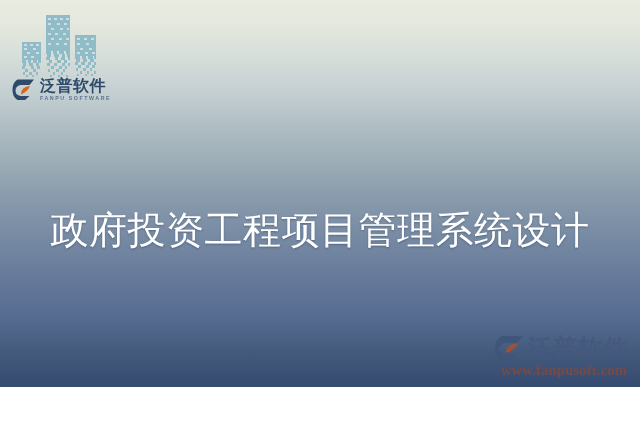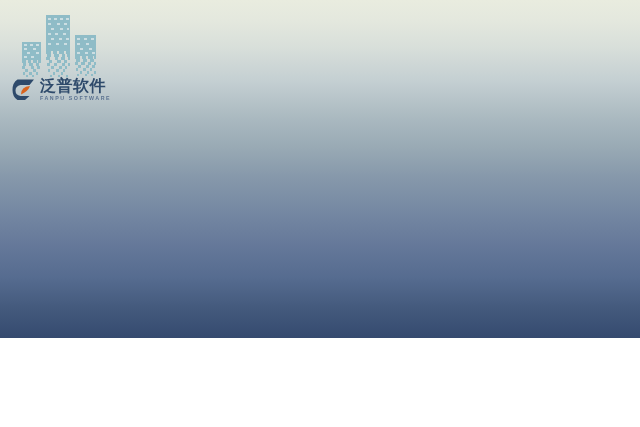--- a/index.html
+++ b/index.html
@@ -11,21 +11,21 @@
     overflow:hidden;
   }
 
   body {
     font-family:"Liberation Sans", sans-serif;
   }
 
   #banner {
     position:relative;
     width:640px;
-    height:338px;
+    height:387px;
     background:linear-gradient(to bottom,
       #e9ecdf 0%,
       #e4e8de 6%,
       #d8dfda 14%,
       #c4cfd2 24%,
       #aab9c0 35%,
       #98a9b4 44%,
       #8799ab 52%,
       #7689a3 62%,
       #66799a 72%,
@@ -273,16 +273,29 @@
         <path d="M9 16.5 Q9 8.5 18 8 Q16 13.5 9 16.5 Z" fill="#d9641e"></path>
       </svg>
     </span>
     <span class="wordmark">
       <span class="cn">泛普软件</span>
       <span class="en">FANPU SOFTWARE</span>
     </span>
   </div>
 
   <div id="headline">
+    <div>政府投资工程项目管理系统设计</div>
   </div>
 
+  <div id="watermark">
+    <div class="wm-row">
+      <span class="wm-mark">
+        <svg width="30" height="26" viewBox="0 0 30 26" xmlns="http://www.w3.org/2000/svg">
+          <path d="M8 1 L29 1 L23 8 L12 8 Q5 9.5 5 13.5 Q5 18 12 19 L23 19 L17 25 L8 25 Q1 21.5 1 13 Q1 4.5 8 1 Z" fill="#3f5579"></path>
+          <path d="M12 18 Q12 9 24 8.5 Q21 15 12 18 Z" fill="#a8512e"></path>
+        </svg>
+      </span>
+      <span class="wm-cn">泛普软件</span>
+    </div>
+    <div class="wm-url">www.fanpusoft.com</div>
+  </div>
 
 </div>
 
 </body></html>

